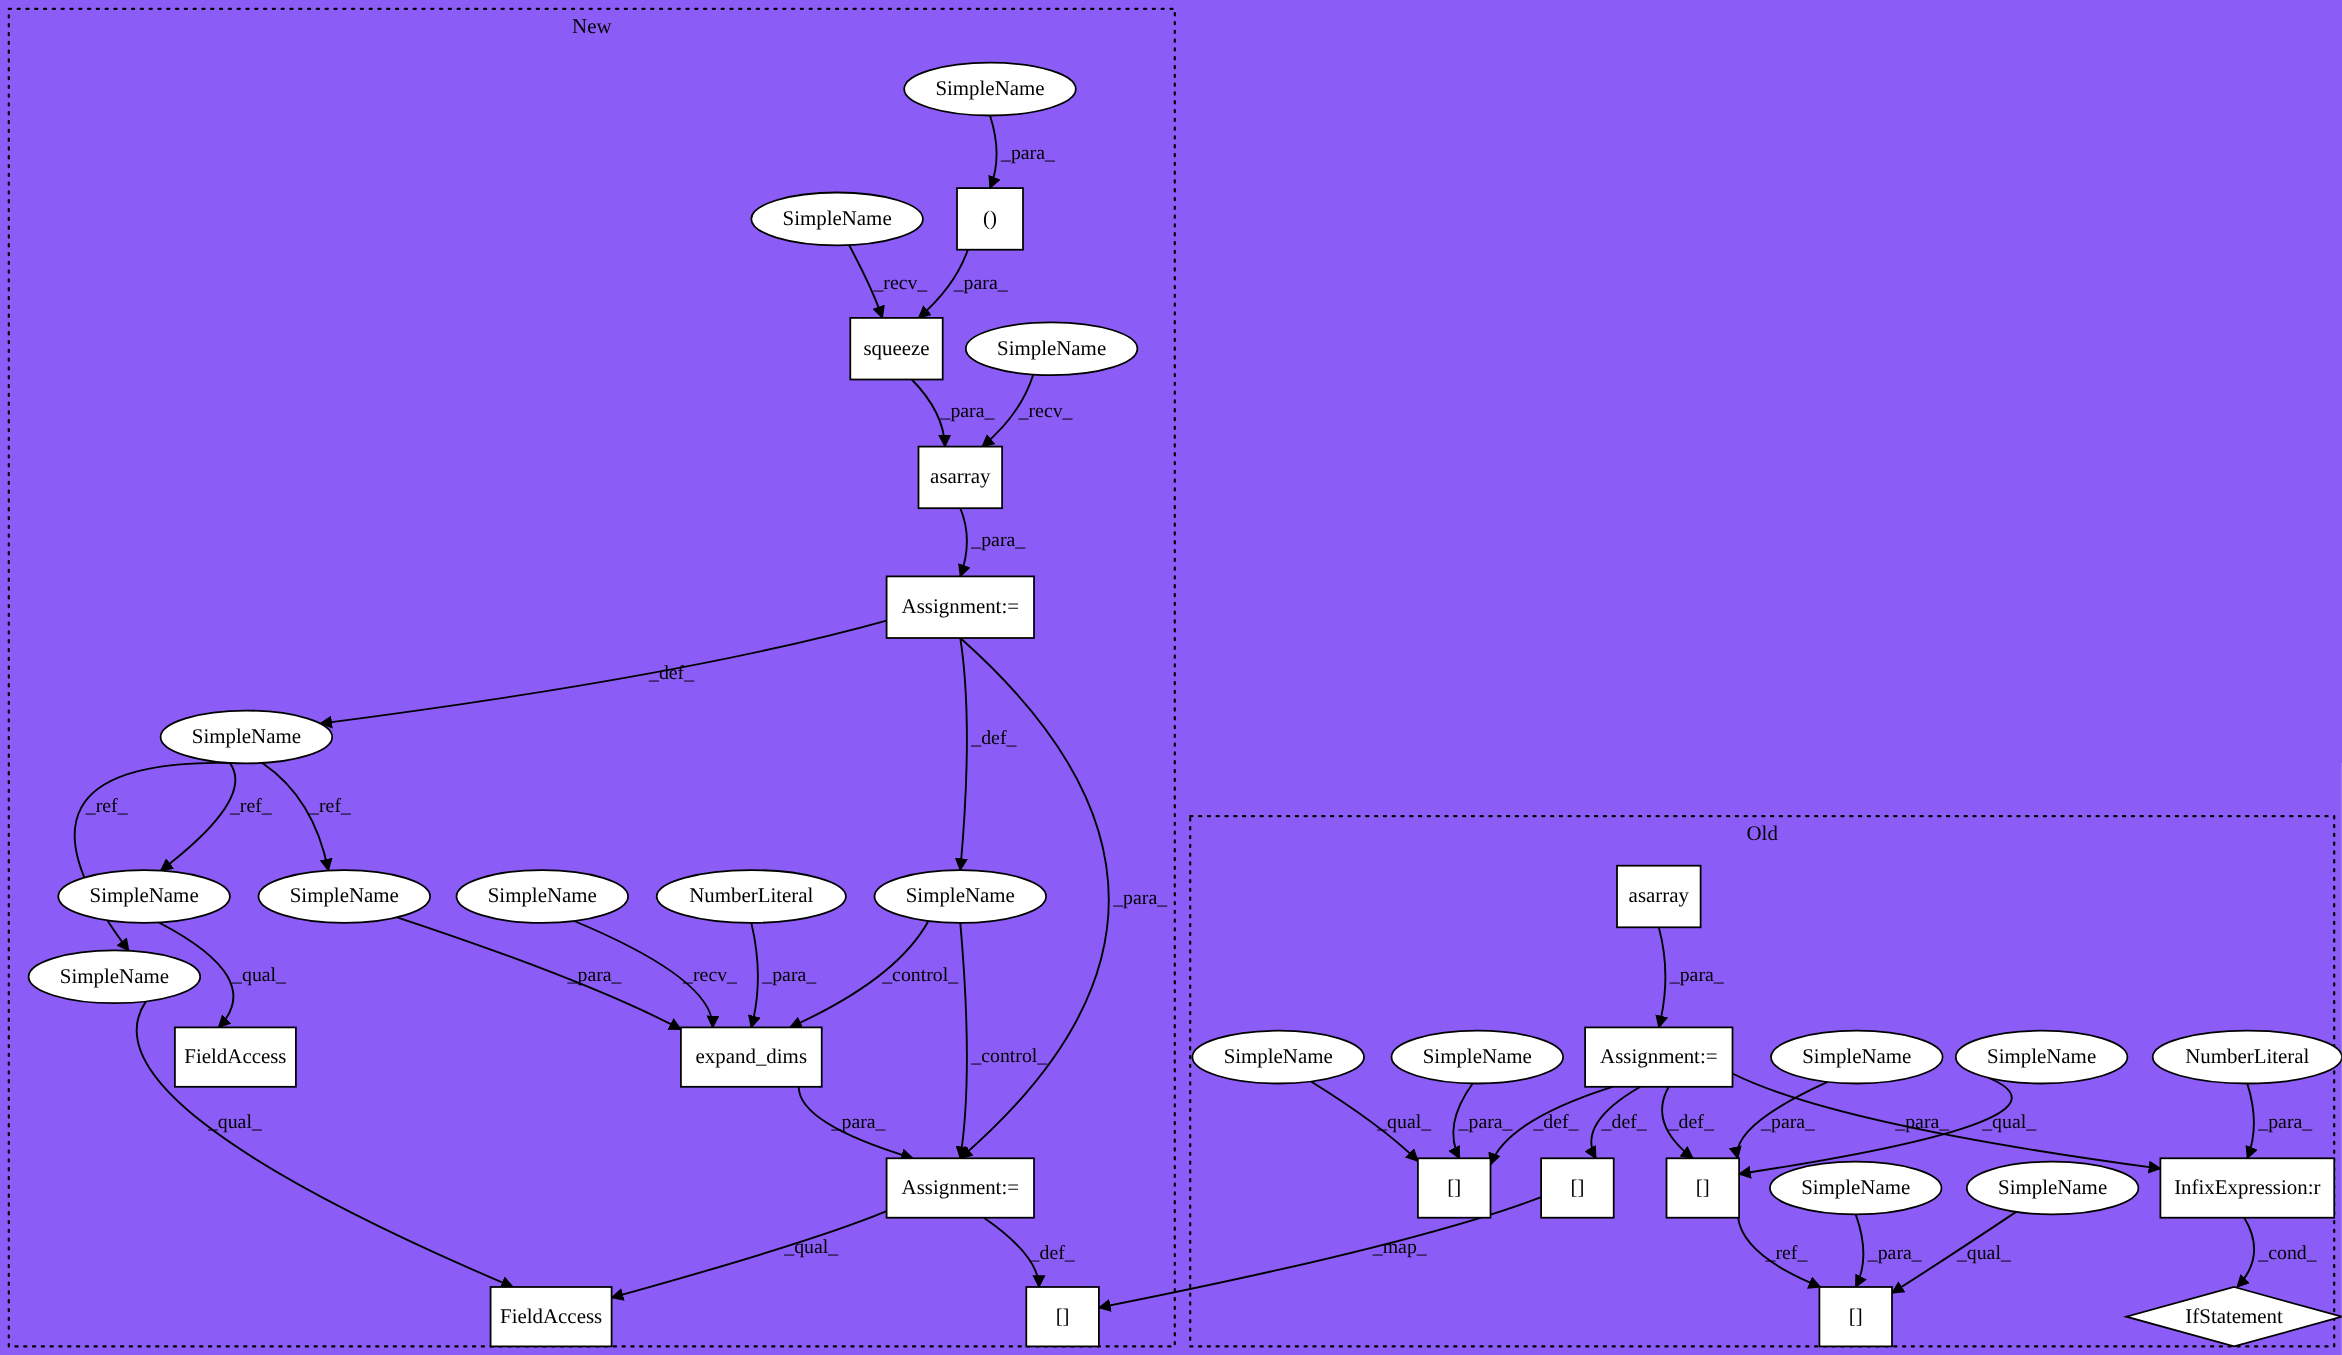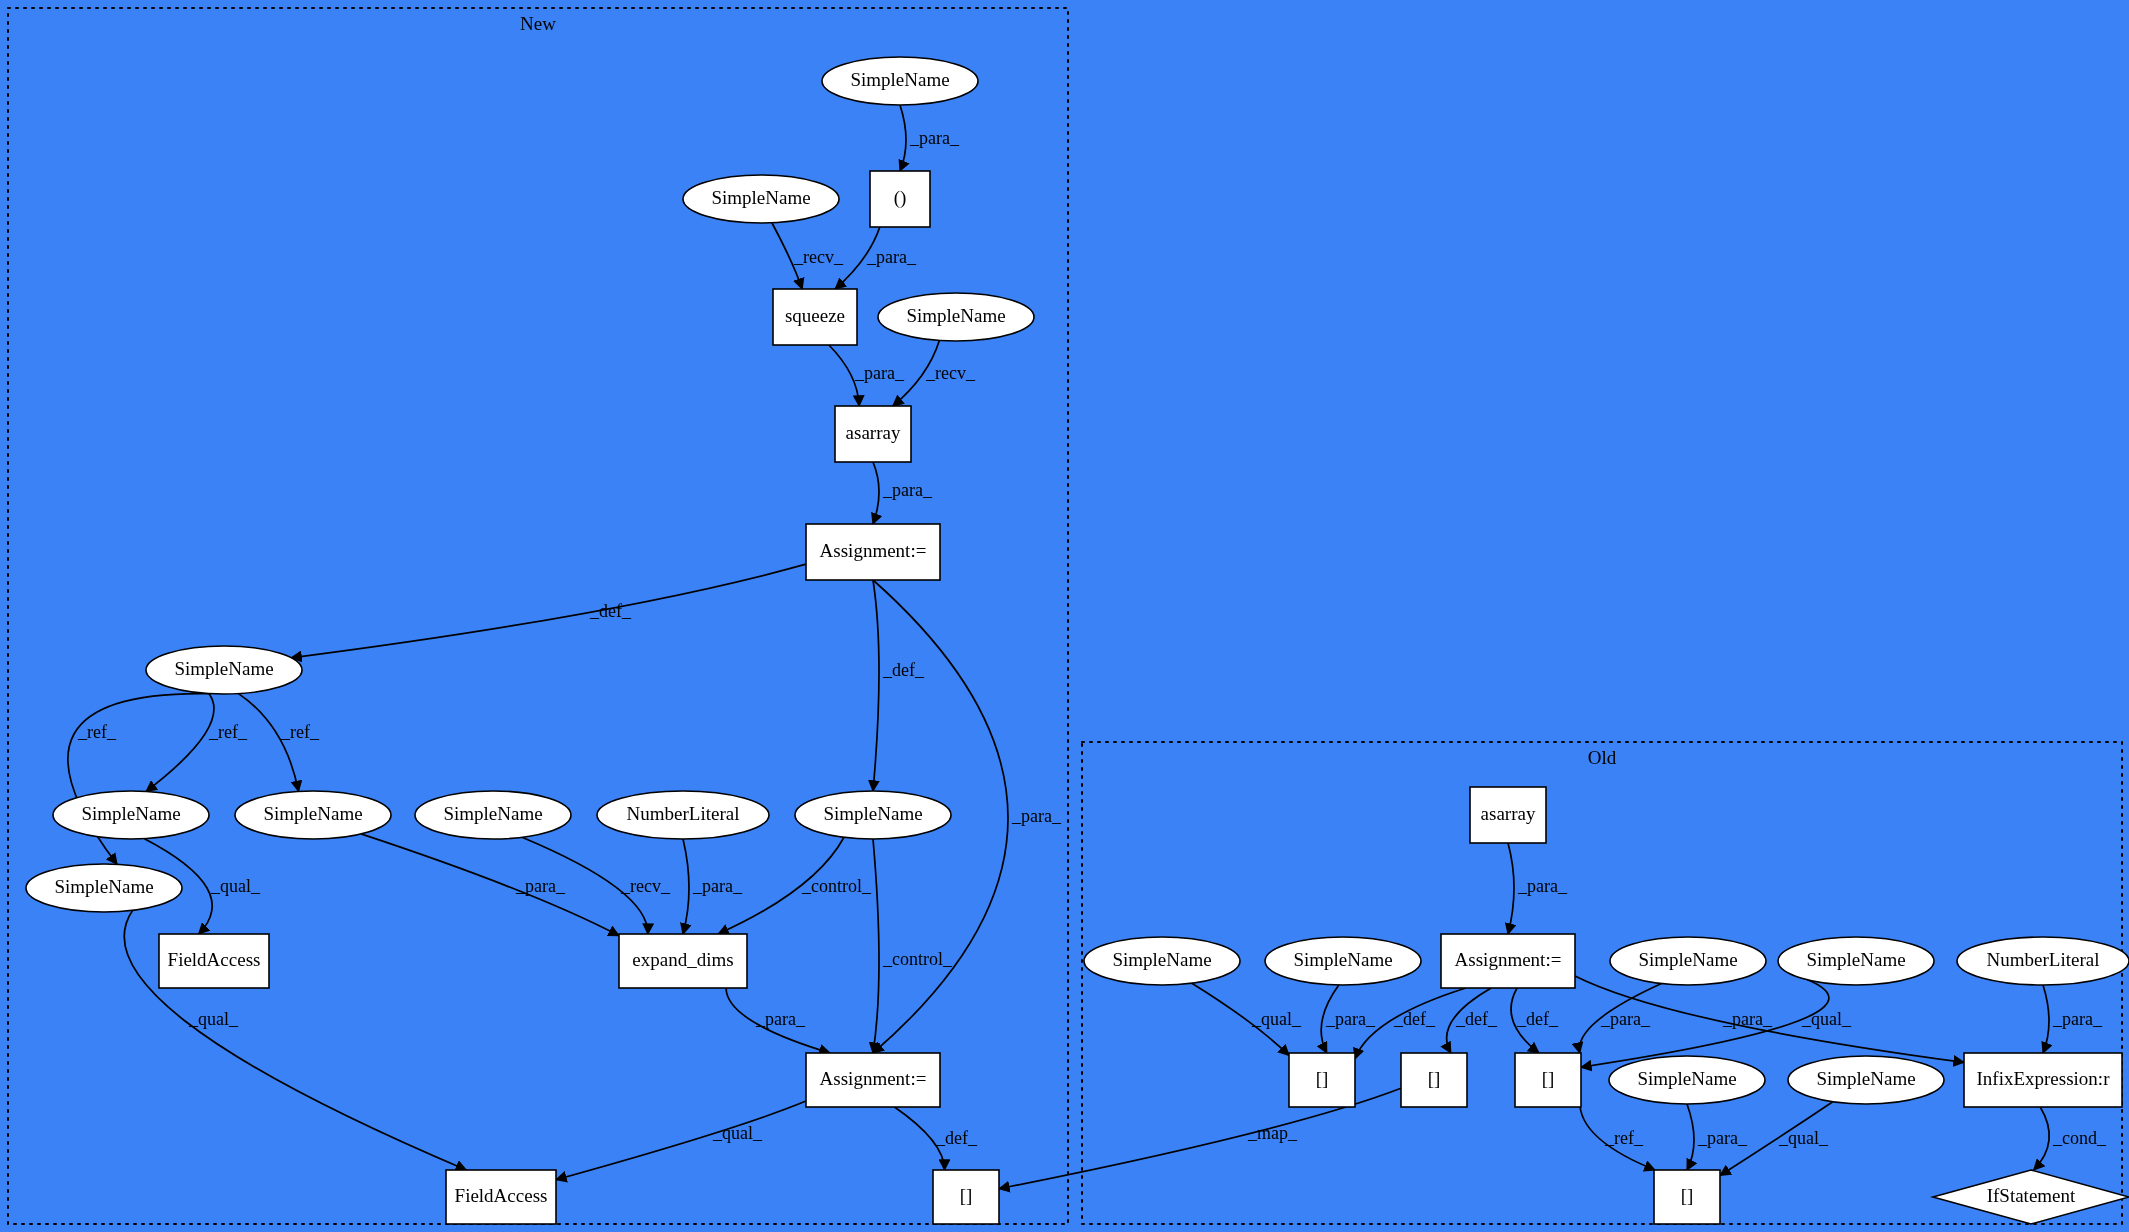--- a/index.html
+++ b/index.html
@@ -7,21 +7,21 @@
     padding: 0;
     background: #ffffff;
   }
   body {
     font-family: "Liberation Serif", "DejaVu Serif", serif;
   }
   #canvas {
     position: relative;
     width: 2129px;
     height: 1232px;
-    background: #3b82f6;
+    background: #8b5cf6;
     overflow: hidden;
   }
   svg.graph {
     position: absolute;
     top: 0;
     left: 0;
     width: 2129px;
     height: 1232px;
   }
   .cluster-box {

